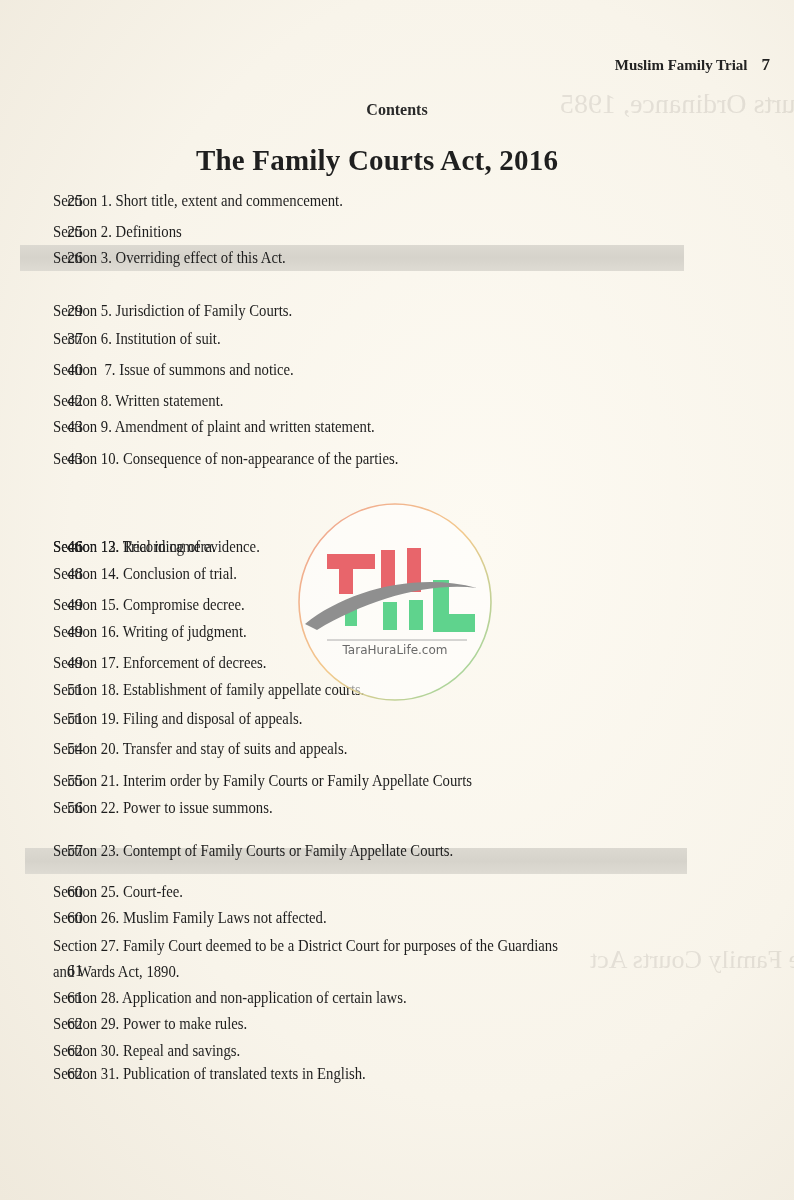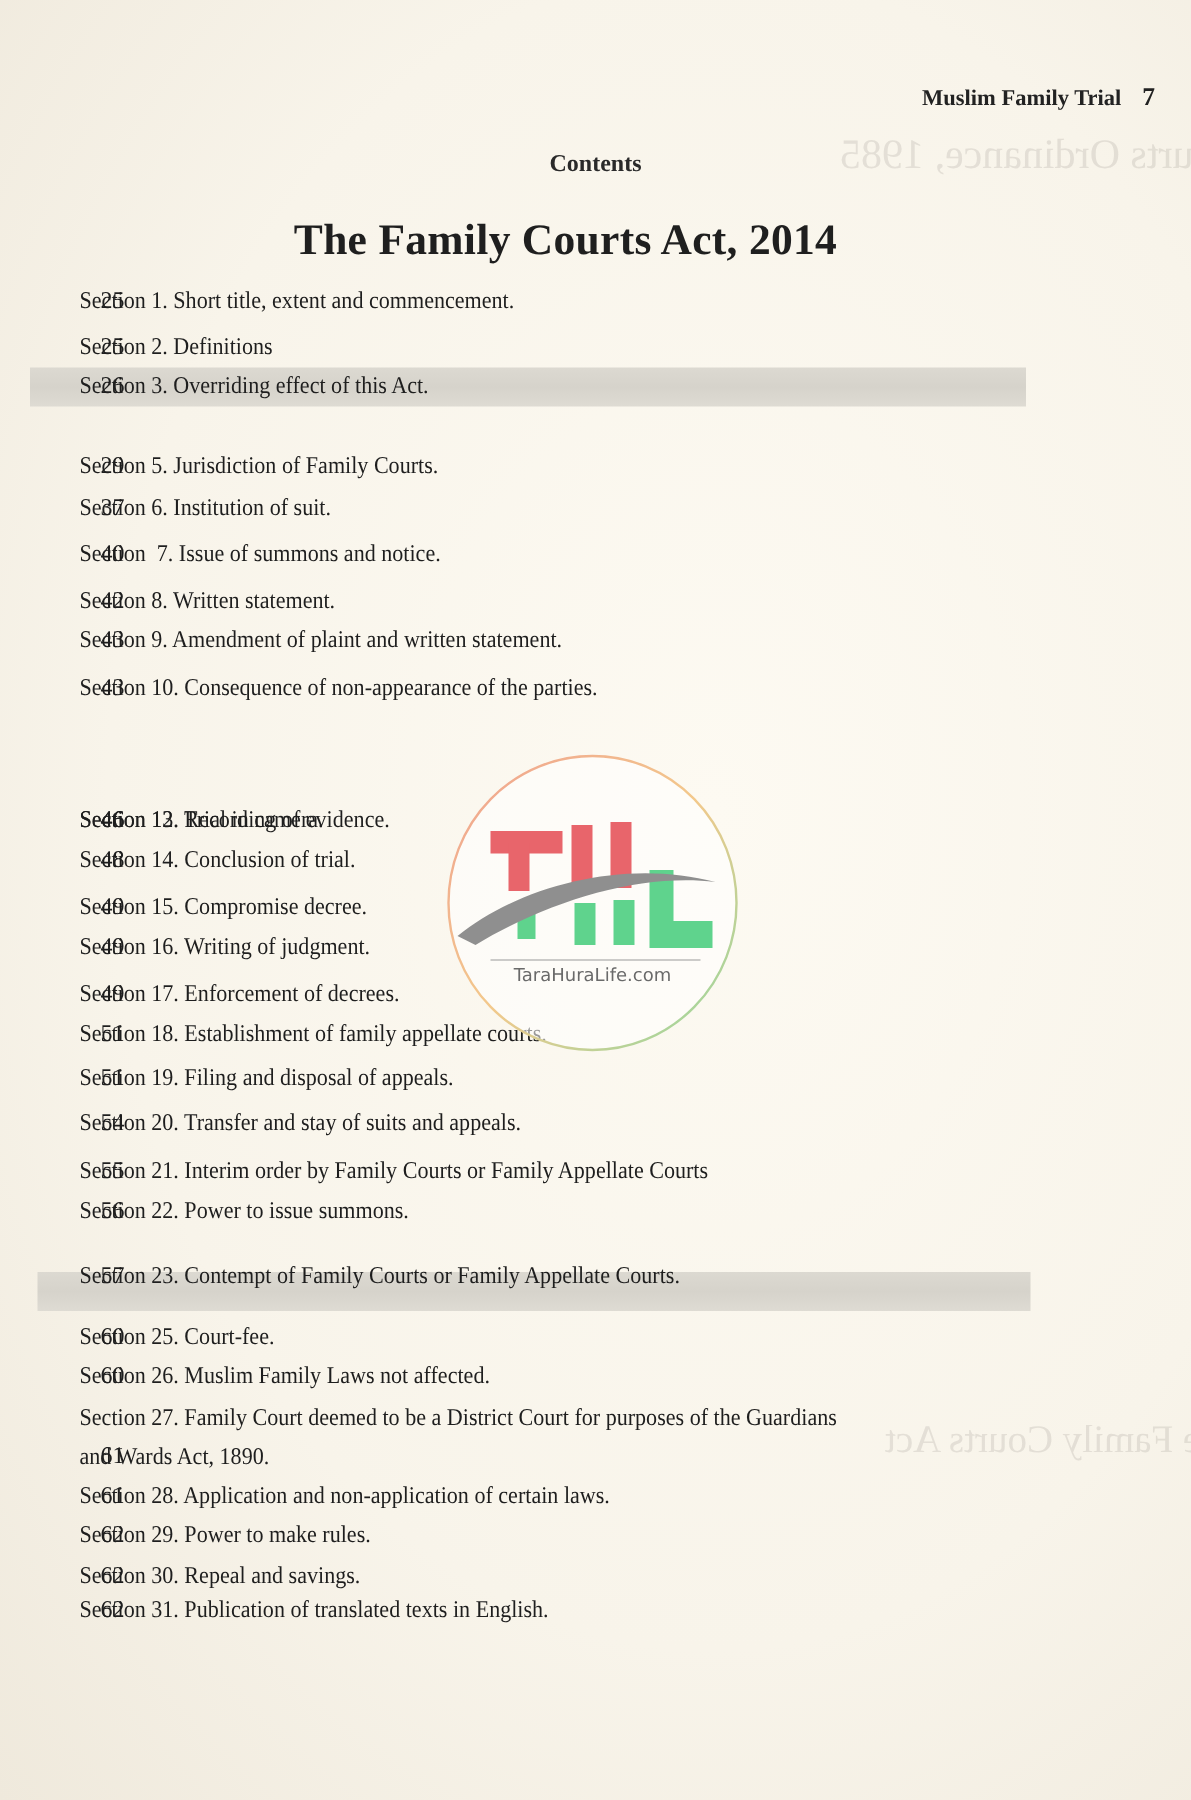--- a/index.html
+++ b/index.html
@@ -62,21 +62,21 @@
 <div class="page">
 
   <div class="bleed" style="top:88px; left:560px; font-size:28px; transform-origin:center;">The Family Courts Ordinance, 1985</div>
   <div class="bleed" style="top:945px; left:590px; font-size:26px;">The Family Courts Act</div>
 
   <div class="running-head">
     <span>Muslim Family Trial</span><span class="pg">7</span>
   </div>
 
   <div class="contents-label">Contents</div>
-  <div class="act-title">The Family Courts Act, 2014</div>
+  <div class="act-title">The Family Courts Act, 2016</div>
 
   <div class="hl" style="left:20px; width:664px; top:245px;"></div>
   <div class="hl" style="left:25px; width:662px; top:848px;"></div>
 
   <div class="toc-row" style="top:189px;">
       <span class="label">Section 1. Short title, extent and commencement.</span>
       <span class="page">25</span>
     </div>
   <div class="toc-row" style="top:220px;">
       <span class="label">Section 2. Definitions</span>

